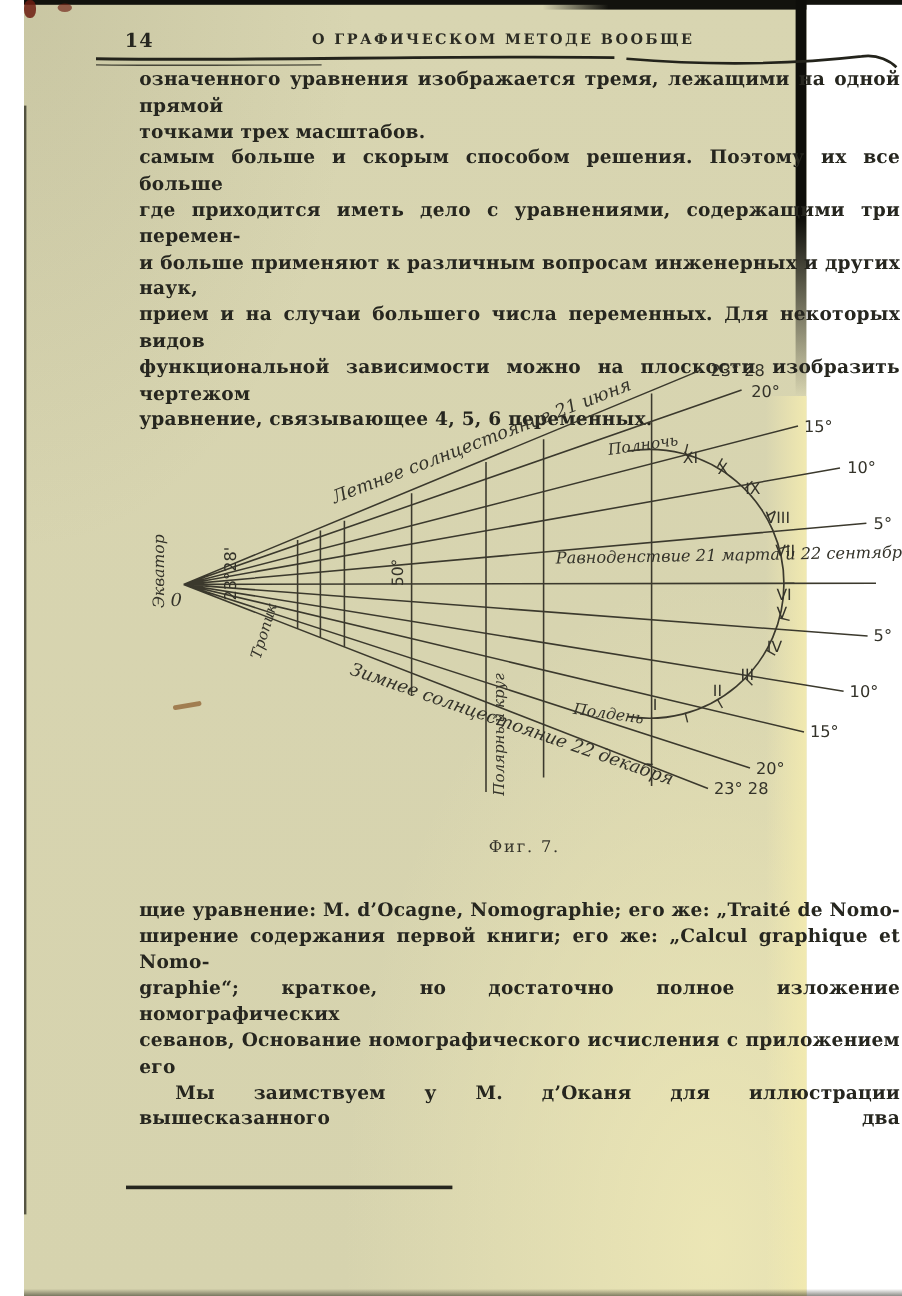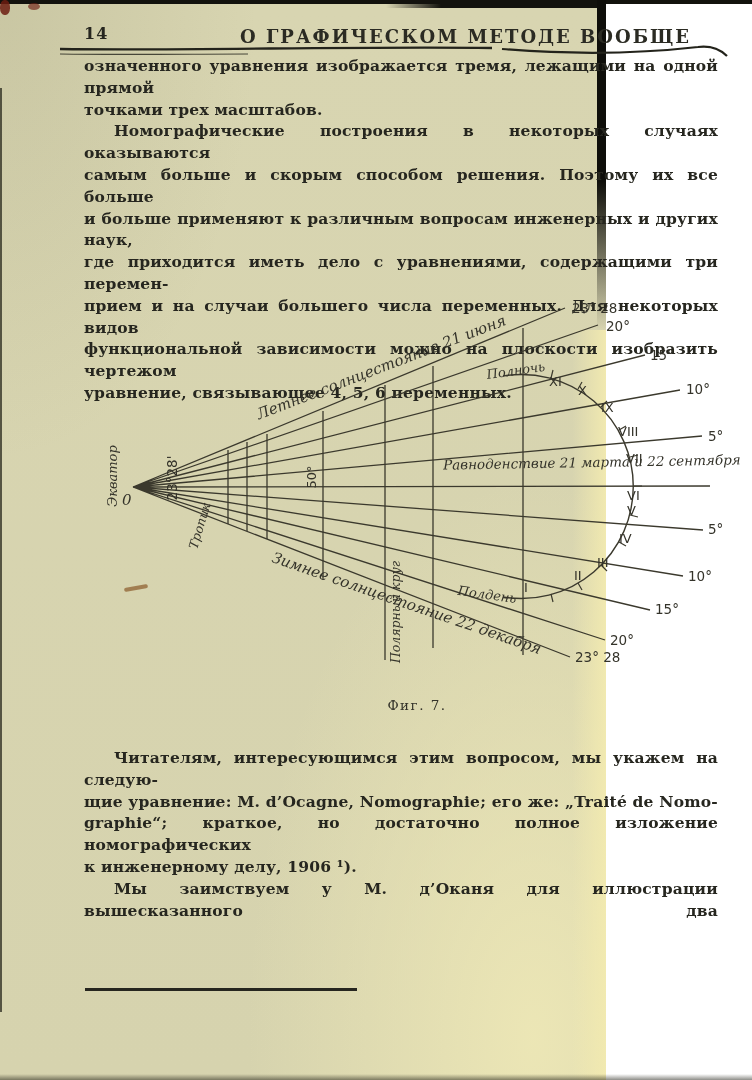--- a/index.html
+++ b/index.html
@@ -1,43 +1,43 @@
 <!DOCTYPE html>
 <html><head>
 <meta charset="utf-8">
 <style>
   html,body{margin:0;padding:0;width:752px;height:1080px;overflow:hidden;}
-  .page{position:absolute;inset:0;width:606px;height:1080px;
+  .page{position:absolute;inset:0;width:652px;height:1080px;
     background:
       radial-gradient(ellipse at 88% 96%, rgba(238,232,182,.9) 0%, rgba(238,232,182,0) 38%),
       radial-gradient(ellipse at 0% 0%, rgba(148,146,112,.22) 0%, rgba(148,146,112,0) 30%),
       linear-gradient(#d8d5b1,#d6d3ae);
-    font-family:"DejaVu Serif","Liberation Serif",serif;color:#26261f;}
+    font-family:"DejaVu Serif","Liberation Serif",serif;color:#26261f;margin-left:20px;}
   
   .edge-top{position:absolute;top:0;left:0;width:752px;height:4px;background:#12120d;}
   .edge-top-right{position:absolute;top:0;right:0;width:220px;height:8px;
     background:linear-gradient(to left,#12120d 75%,rgba(18,18,13,0));}
   .edge-right-dark{position:absolute;top:0;right:0;width:9px;height:330px;
     background:linear-gradient(to bottom,#0e0e0a 55%,rgba(14,14,10,0));}
   .edge-right-bright{position:absolute;top:330px;right:0;width:34px;height:750px;
     background:linear-gradient(to right,rgba(242,234,176,0),rgba(242,234,176,.95));}
   .edge-left{position:absolute;top:88px;left:0;width:2px;height:924px;background:rgba(42,42,30,.75);}
   .edge-bottom{position:absolute;bottom:0;left:0;width:752px;height:6px;
     background:linear-gradient(to top,rgba(28,28,18,.5),rgba(28,28,18,0));}
   .speck1{position:absolute;left:0;top:0;width:10px;height:15px;background:#6d1d12;border-radius:45%;opacity:.85;}
   .speck2{position:absolute;left:28px;top:3px;width:12px;height:7px;background:#6d1d12;border-radius:50%;opacity:.65;}
   .ink-dash{position:absolute;left:124px;top:586px;width:24px;height:4px;background:#8a5a2a;
     border-radius:2px;transform:rotate(-10deg);opacity:.7;}
   
   .pagenum{position:absolute;left:84px;top:24px;font-size:16px;font-weight:700;letter-spacing:1px;}
-  .htitle{position:absolute;left:240px;top:26px;width:380px;text-align:center;
-    font-size:18px;font-weight:700;letter-spacing:2px;color:#2b2b23;white-space:nowrap;}
+  .htitle{position:absolute;left:240px;top:26px;width:380px;text-align:left;
+    font-size:12px;font-weight:700;letter-spacing:2px;color:#2b2b23;white-space:nowrap;}
   .hrule{position:absolute;left:0;top:42px;width:752px;height:20px;}
   
-  .textcol{position:absolute;left:84px;width:634px;}
+  .textcol{position:absolute;left:96px;width:634px;}
   #text-top{top:55px;}
   #text-bottom{top:747px;}
   .bline{font-size:15.5px;font-weight:600;line-height:21.8px;letter-spacing:.2px;
     text-align:justify;text-align-last:justify;white-space:normal;}
   .bline.end{text-align-last:left;}
   .bline.ind{text-indent:30px;}
   
   .figsvg{position:absolute;left:0;top:280px;width:752px;height:445px;}
   .figsvg text{fill:#34332a;}
   .hand{font-style:italic;font-family:"DejaVu Serif",serif;}
@@ -71,24 +71,23 @@
   <div class="htitle">О ГРАФИЧЕСКОМ МЕТОДЕ ВООБЩЕ</div>
   <svg class="hrule" viewBox="0 0 752 20">
     <path d="M60,7 C180,9 360,4 492,6" stroke="#23231b" stroke-width="2.4" fill="none"></path>
     <path d="M502,7 C575,13 645,11 698,5 C712,3 722,9 727,14" stroke="#23231b" stroke-width="2.2" fill="none"></path>
     <path d="M60,12 C120,13 195,12 248,12" stroke="#23231b" stroke-width="1.1" fill="none" opacity=".8"></path>
   </svg>
 
   <div id="text-top" class="textcol">
       <div class="bline">означенного уравнения изображается тремя, лежащими на одной прямой</div>
       <div class="bline end">точками трех масштабов.</div>
-      <div class="bline ind">Номографические построения в некоторых случаях оказываются</div>
       <div class="bline">самым больше и скорым способом решения. Поэтому их все больше</div>
+      <div class="bline">где приходится иметь дело с уравнениями, содержащими три перемен-</div>
       <div class="bline">и больше применяют к различным вопросам инженерных и других наук,</div>
-      <div class="bline">где приходится иметь дело с уравнениями, содержащими три перемен-</div>
       <div class="bline">прием и на случаи большего числа переменных. Для некоторых видов</div>
       <div class="bline">функциональной зависимости можно на плоскости изобразить чертежом</div>
       <div class="bline end">уравнение, связывающее 4, 5, 6 переменных.</div>
     </div>
 
   <svg class="figsvg" viewBox="0 280 752 445">
 
     <path class="fig-stroke" stroke-width="1.3" d="
       M133,487 L565,308 M133,487 L598,325 M133,487 L645,355 M133,487 L680,390 M133,487 L702,436
       M133,487 L710,486
@@ -137,24 +136,24 @@
     <text class="deg" x="627" y="515" font-size="13">V</text>
     <text class="deg" x="619" y="543" font-size="13">IV</text>
     <text class="deg" x="597" y="567" font-size="13">III</text>
     <text class="deg" x="574" y="580" font-size="13">II</text>
     <text class="deg" x="524" y="592" font-size="13">I</text>
 
     <text class="cap" x="417" y="710" text-anchor="middle" font-size="13.5">Фиг. 7.</text>
   </svg>
 
   <div id="text-bottom" class="textcol">
-      <div class="bline ind">Читателям, интересующимся этим вопросом, мы укажем на следую-</div>
       <div class="bline">щие уравнение: M. d’Ocagne, Nomographie; его же: „Traité de Nomo-</div>
+      <div class="bline">ширение содержания первой книги; его же: „Calcul graphique et Nomo-</div>
       <div class="bline">graphie“; краткое, но достаточно полное изложение номографических</div>
-      <div class="bline end">к инженерному делу, 1906 ¹).</div>
+      <div class="bline">севанов, Основание номографического исчисления с приложением его</div>
       <div class="bline ind">Мы заимствуем у М. д’Оканя для иллюстрации вышесказанного два</div>
     </div>
 
   <div class="fnrule"></div>
   <div id="footnote-text">
     </div>
 
 </div>
 
 </body></html>

